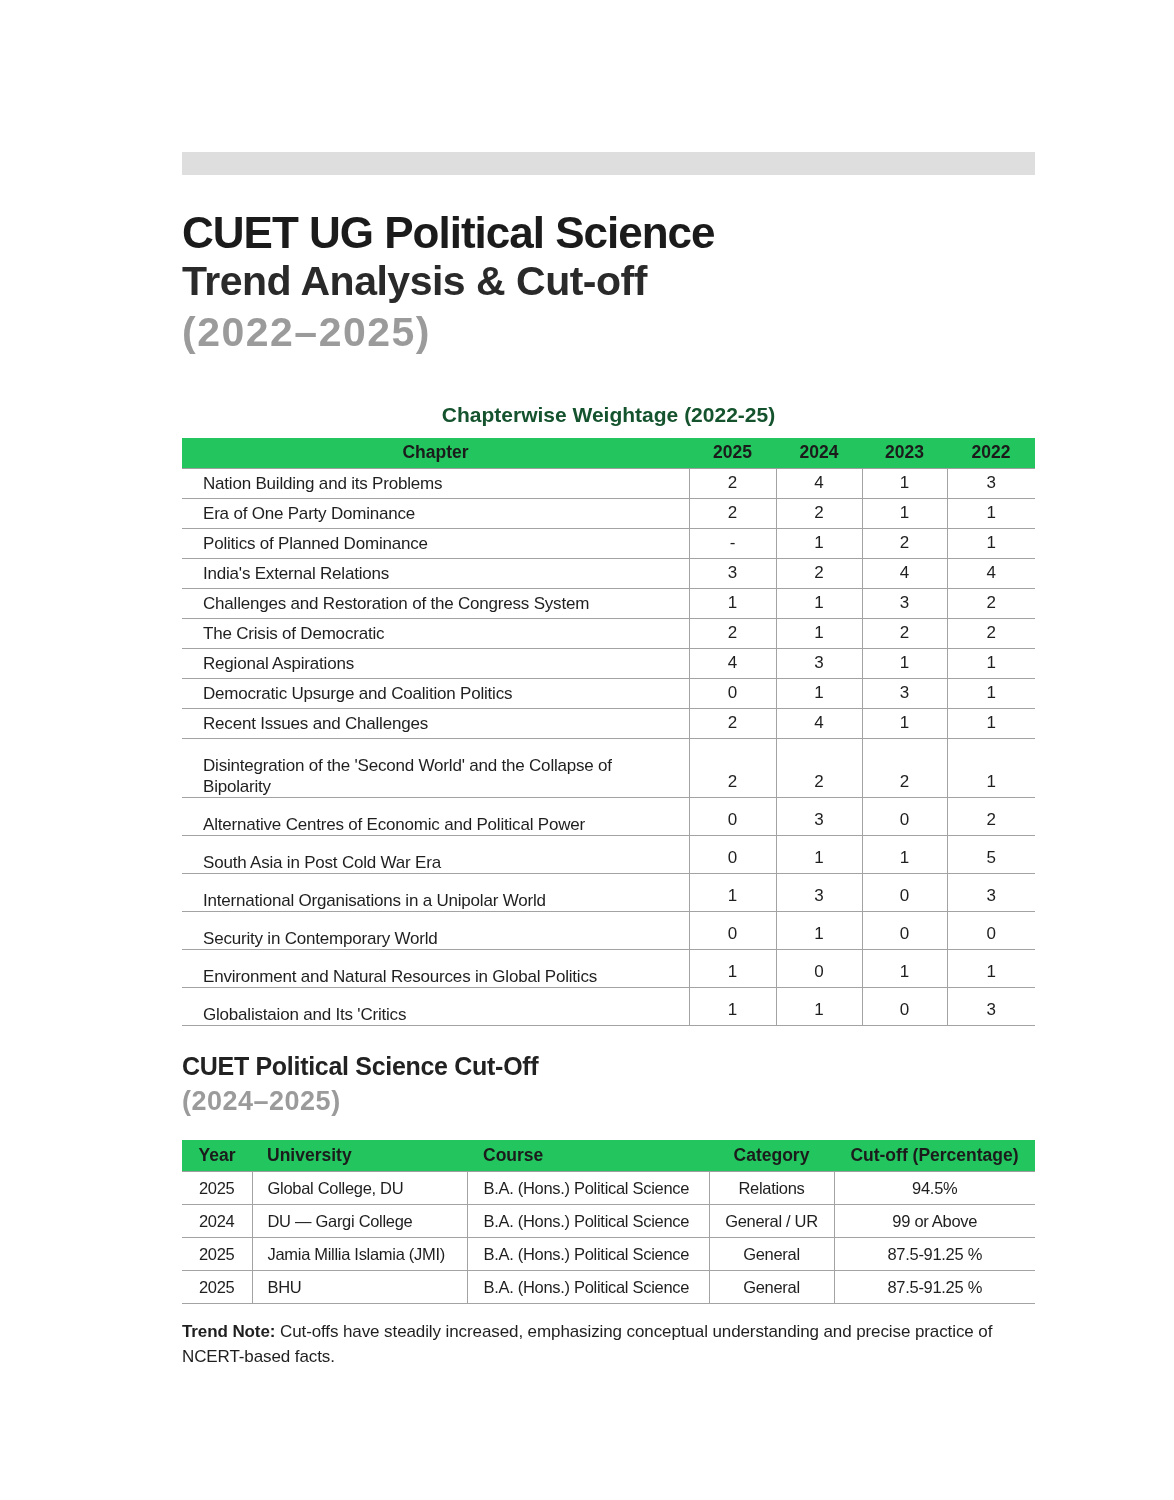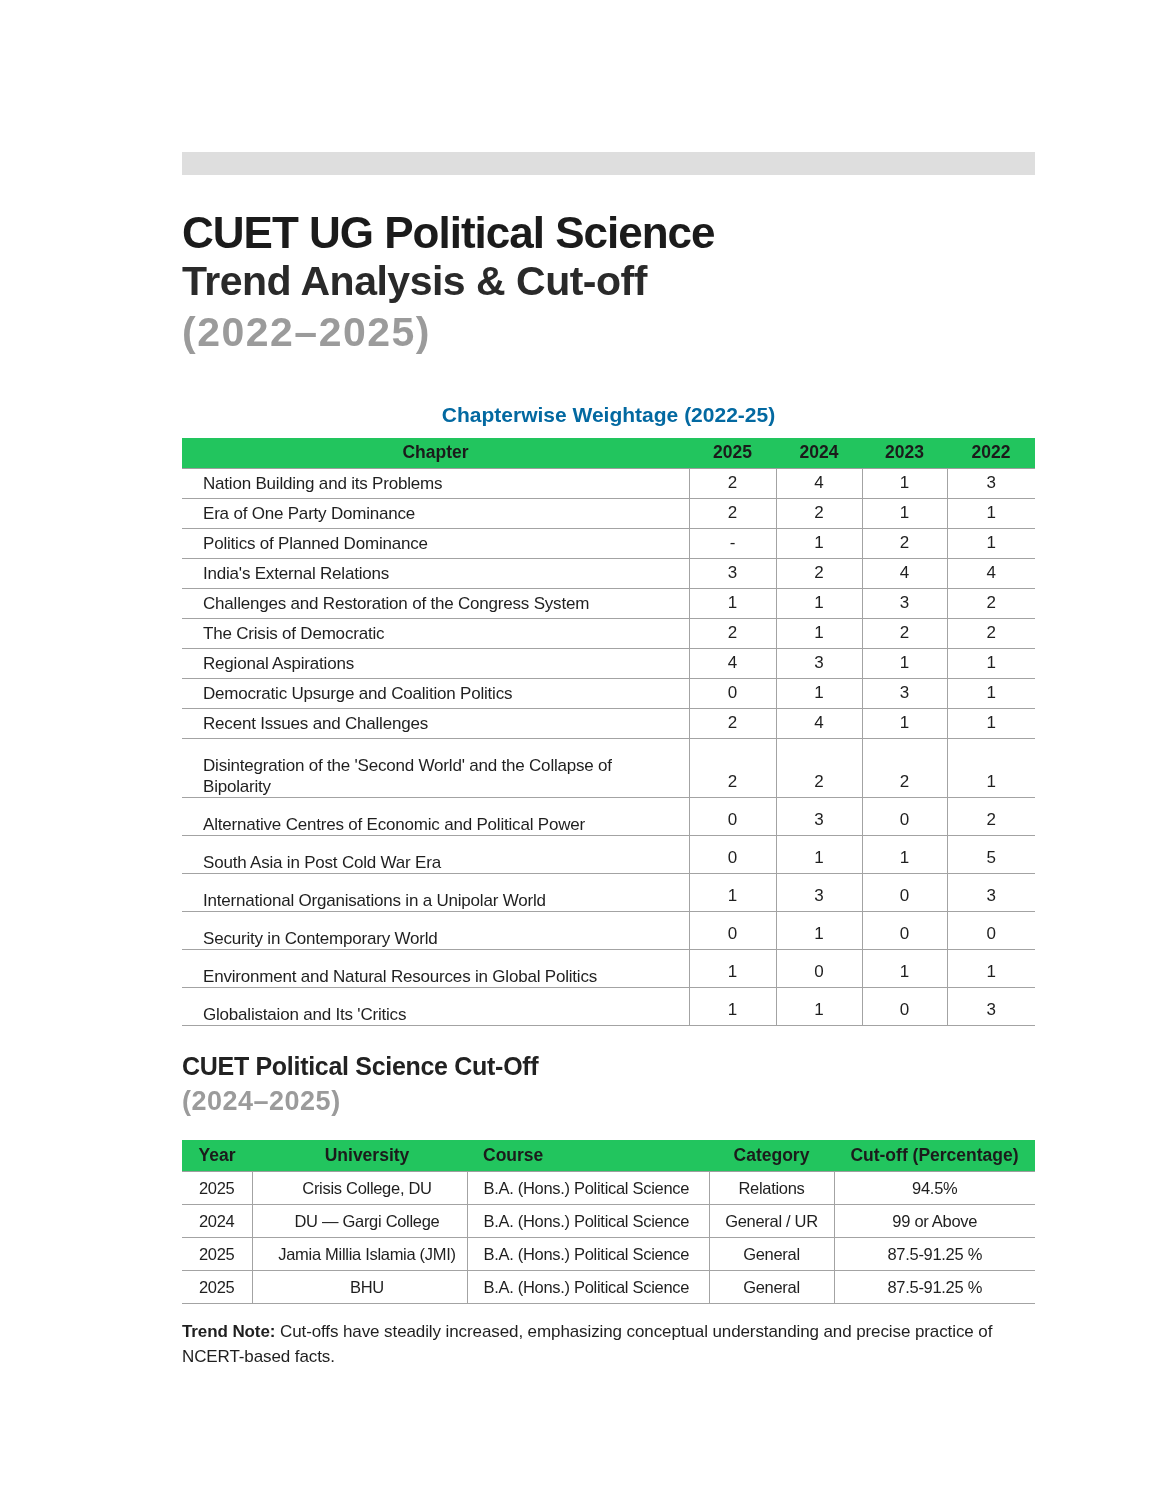--- a/index.html
+++ b/index.html
@@ -23,21 +23,21 @@
     font-size: 41px; font-weight: bold; letter-spacing: -0.5px;
     line-height: 49px; color: #2a2a2a;
   }
   .title-line3 {
     font-size: 41px; font-weight: bold; letter-spacing: 1.5px;
     line-height: 53px; color: #9b9b9b;
   }
 
   .tbl-title {
     margin-top: 44px; text-align: center;
-    font-size: 21px; font-weight: bold; color: #0369a1;
+    font-size: 21px; font-weight: bold; color: #14532d;
   }
 
   table { border-collapse: collapse; table-layout: fixed; width: 853px; }
   thead th {
     background: #22c55e; font-weight: bold; font-size: 17.5px;
     color: #1b1b1b; border-bottom: 1px solid #9e9e9e;
   }
   tbody td { vertical-align: middle; font-size: 17px; color: #1f1f1f; }
 
   
@@ -57,21 +57,21 @@
   .section-subheading { margin-top: 5px; font-size: 27px; font-weight: bold; color: #9b9b9b; letter-spacing: 0.5px; }
 
   .t2 { margin-top: 23px; }
   .t2 thead th { height: 32px; }
   .t2 tbody td {
     height: 33px; border-bottom: 1px solid #a3a3a3;
     font-size: 16.5px; letter-spacing: -0.3px; white-space: nowrap;
   }
   .t2 tbody td + td { border-left: 1px solid #a3a3a3; }
   .t2 th.c0, .t2 td.c0 { text-align: center; }
-  .t2 th.c1, .t2 td.c1 { text-align: center; padding-left: 15px; }
+  .t2 th.c1, .t2 td.c1 { text-align: left; padding-left: 15px; }
   .t2 th.c2, .t2 td.c2 { text-align: left; padding-left: 16px; }
   .t2 th.c3, .t2 td.c3 { text-align: center; }
   .t2 th.c4, .t2 td.c4 { text-align: center; }
 
   .trend-note {
     margin-top: 15px; font-size: 17px; line-height: 25px;
     color: #1f1f1f; letter-spacing: -0.1px;
   }
   .trend-note b { font-weight: bold; }
 </style>
@@ -239,21 +239,21 @@
         <th class="c0">Year</th>
         <th class="c1">University</th>
         <th class="c2">Course</th>
         <th class="c3">Category</th>
         <th class="c4">Cut-off (Percentage)</th>
       </tr>
     </thead>
     <tbody>
         <tr>
           <td class="c0">2025</td>
-          <td class="c1">Crisis College, DU</td>
+          <td class="c1">Global College, DU</td>
           <td class="c2">B.A. (Hons.) Political Science</td>
           <td class="c3">Relations</td>
           <td class="c4">94.5%</td>
         </tr>
         <tr>
           <td class="c0">2024</td>
           <td class="c1">DU — Gargi College</td>
           <td class="c2">B.A. (Hons.) Political Science</td>
           <td class="c3">General / UR</td>
           <td class="c4">99 or Above</td>

